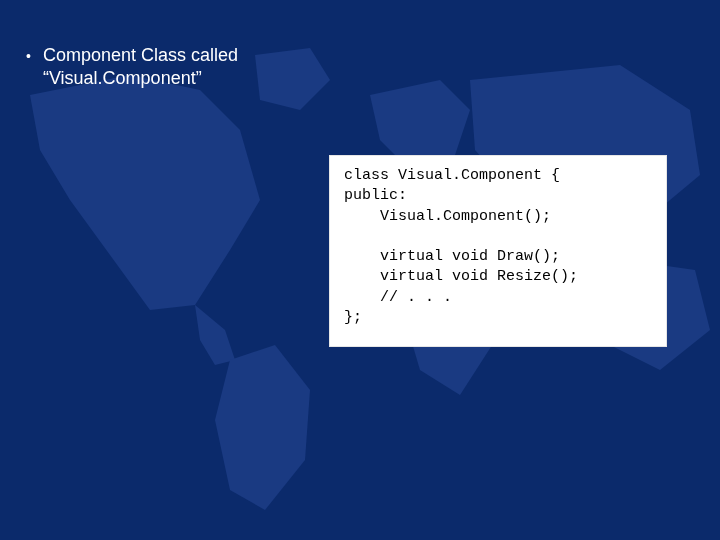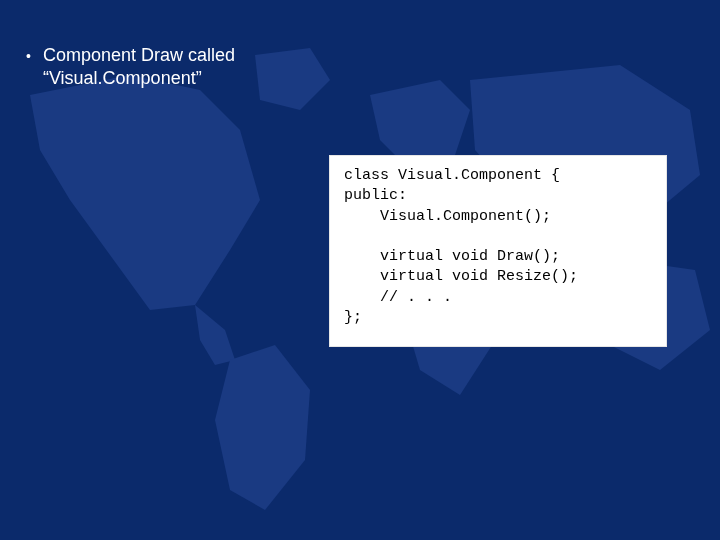--- a/index.html
+++ b/index.html
@@ -90,21 +90,21 @@
     </g>
   </svg>
 </div>
 
 <div class="content">
 
 
   <div class="bullet-block">
     <div class="bullet-row">
       <span class="bullet-dot">•</span>
-      <span>Component Draw called “Visual.Component”</span>
+      <span>Component Class called “Visual.Component”</span>
     </div>
   </div>
 
   <div class="code-box">class Visual.Component {
 public:
     Visual.Component();
 
     virtual void Draw();
     virtual void Resize();
     // . . .

